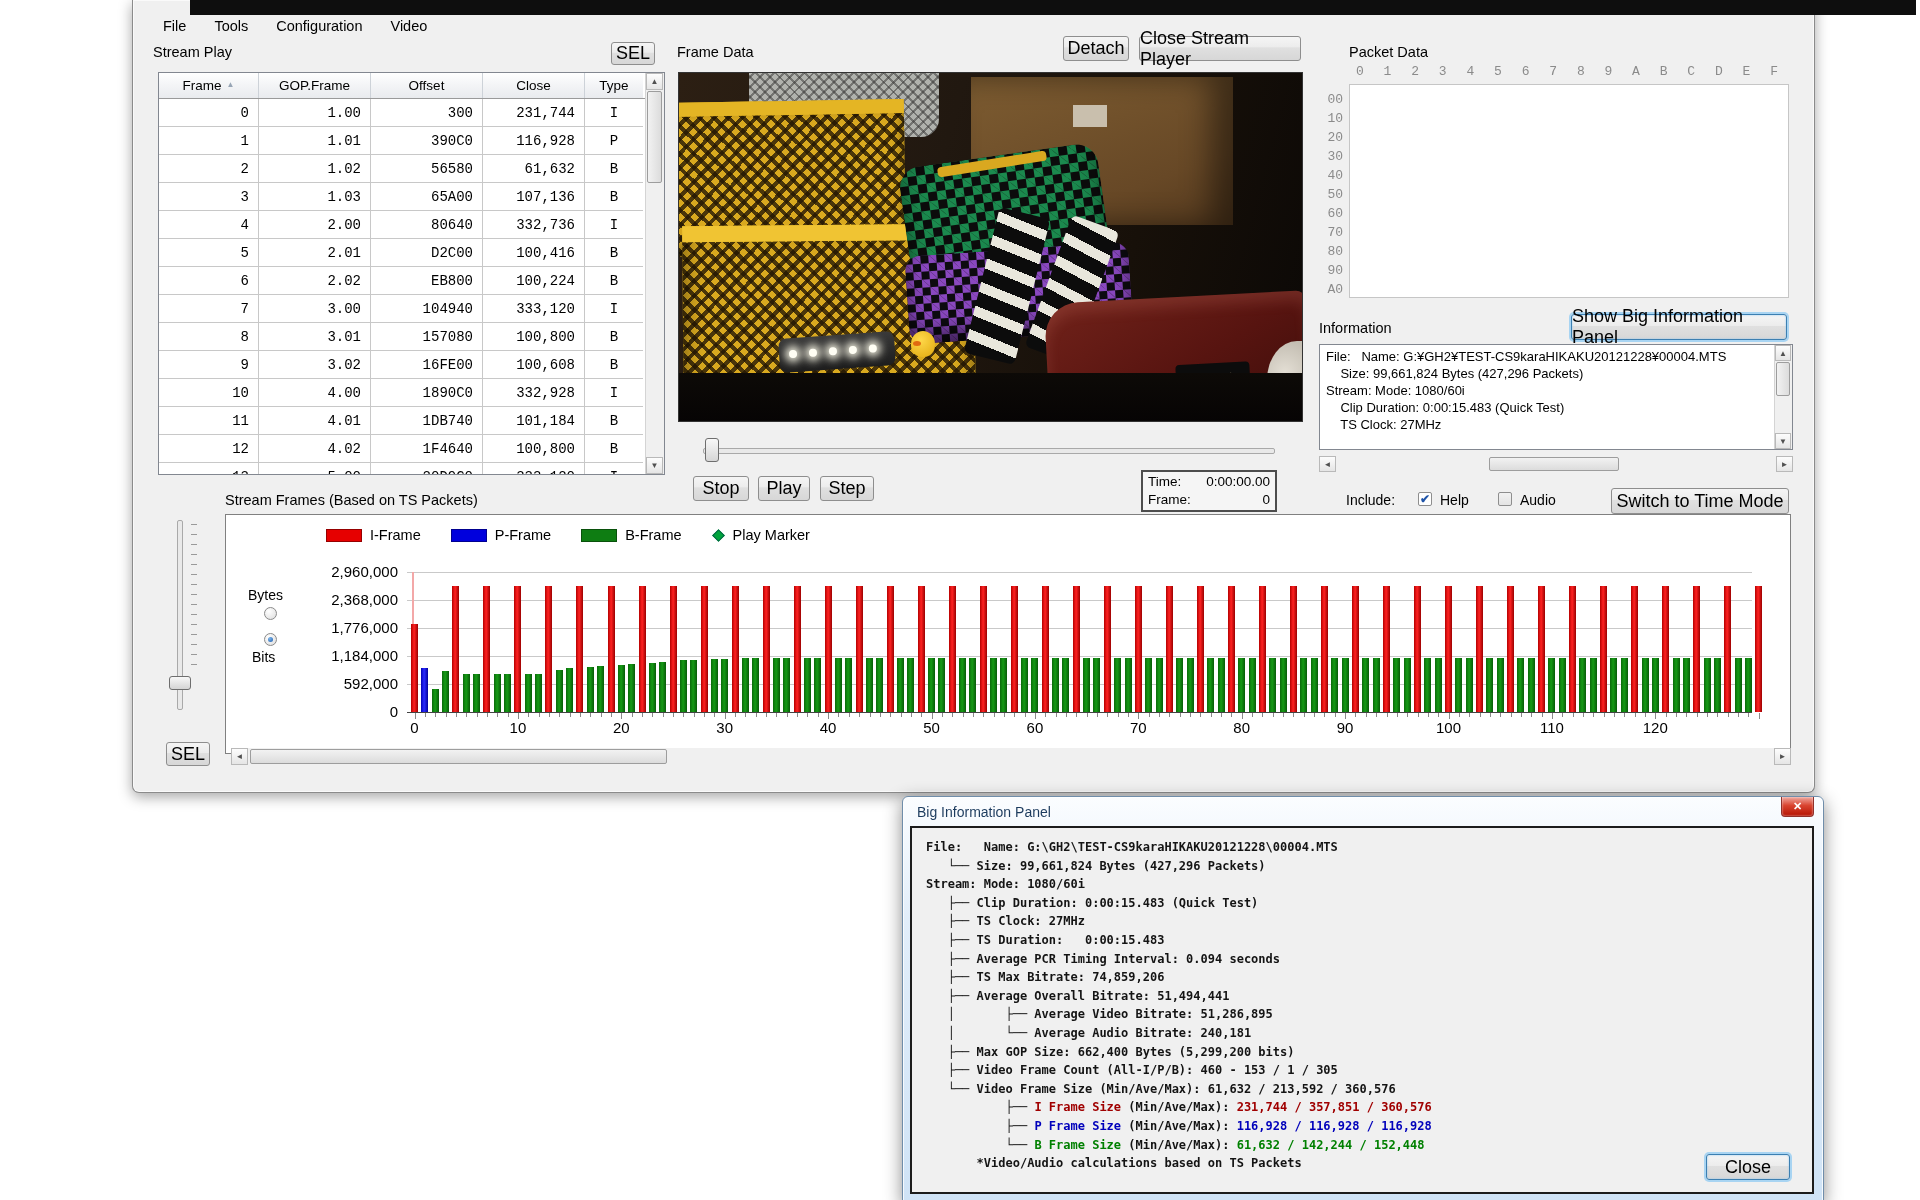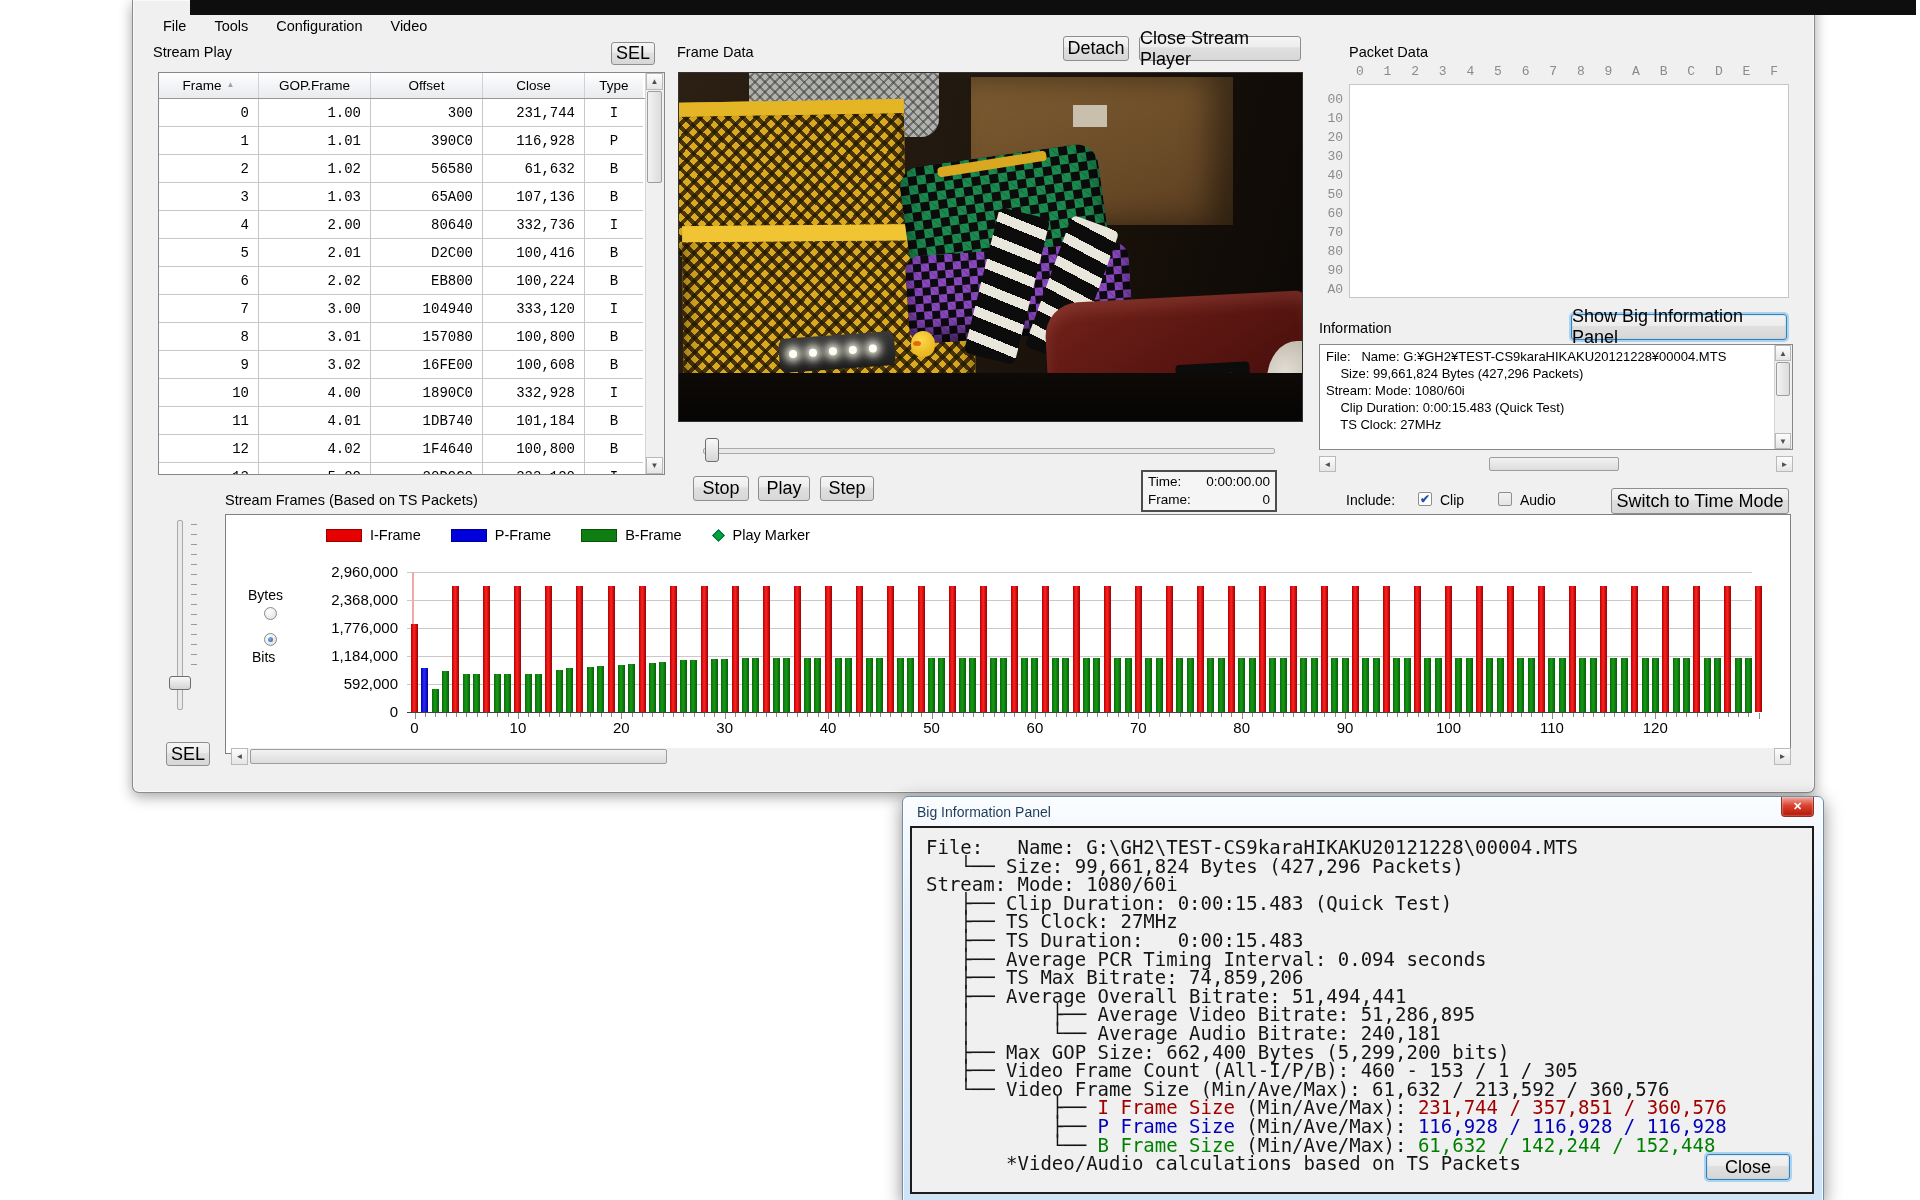--- a/index.html
+++ b/index.html
@@ -119,22 +119,22 @@
 
   
   .big-win{left:902px;top:796px;width:920px;height:404px;z-index:60;
     background:linear-gradient(180deg,#fbfdff,#e2eefa 30%,#cfe3f6);
     border:1px solid #6f8daa;border-radius:6px 6px 0 0;box-shadow:0 5px 18px rgba(0,0,0,.45), inset 0 0 0 1px rgba(255,255,255,.8);}
   .big-title{left:14px;top:7px;font-size:14px;color:#1c3b5e;text-shadow:0 0 5px #fff;}
   .x-btn{right:9px;top:0;width:31px;height:19px;background:linear-gradient(#f0a9a0,#d9442f 45%,#b41303);
     border:1px solid #90302a;border-top:none;border-radius:0 0 4px 4px;color:#fff;font-size:11px;font-weight:bold;
     display:flex;align-items:center;justify-content:center;box-shadow:inset 0 0 2px rgba(255,255,255,.8);}
   .big-content{left:7px;top:29px;width:904px;height:368px;background:#f0f0f0;border:2px solid #1c1c1c;box-sizing:border-box;}
-  .bip-lines{position:absolute;left:14px;top:10px;font-family:"DejaVu Sans Mono",monospace;font-size:19px;
-    font-weight:normal;line-height:18.6px;white-space:pre;color:#141414;}
+  .bip-lines{position:absolute;left:14px;top:10px;font-family:"DejaVu Sans Mono",monospace;font-size:12px;
+    font-weight:bold;line-height:18.6px;white-space:pre;color:#141414;}
   .sg-i{color:#a00000;} .sg-p{color:#0000bb;} .sg-b{color:#008000;}
   .big-close{left:794px;top:326px;width:84px;height:26px;}
 </style>
 </head>
 <body>
 
 <div class="screen">
 
   <div class="abs main-win">
 
@@ -363,21 +363,21 @@
       </div>
     </div>
     <div class="abs hsb" style="left:1186px;top:456px;width:474px;height:16px;">
       <div class="sb-btn" style="left:0;">◄</div>
       <div class="sb-thumb" style="left:170px;width:130px;"></div>
       <div class="sb-btn" style="left:auto;right:0;">►</div>
     </div>
 
     <div class="abs small-lbl" style="left:1213px;top:492px;">Include:</div>
     <div class="abs cb" id="cb-video" style="left:1285px;top:492px;">✔</div>
-    <div class="abs small-lbl" style="left:1307px;top:492px;">Clip</div>
+    <div class="abs small-lbl" style="left:1307px;top:492px;">Help</div>
     <div class="abs cb off" id="cb-audio" style="left:1365px;top:492px;">✔</div>
     <div class="abs small-lbl" style="left:1387px;top:492px;">Audio</div>
     <div class="abs btn" style="left:1478px;top:488px;width:178px;height:26px;">Switch to Time Mode</div>
 
     <div class="abs grp-label" style="left:92px;top:492px;">Stream Frames (Based on TS Packets)</div>
     <div class="abs chart-box" id="chart-box">
       <div class="legend" id="legend">
           <div class="swatch" style="background: rgb(230, 0, 0);"></div>
           <span class="leg-lbl">I-Frame</span>
           <div class="swatch" style="background: rgb(0, 0, 221);"></div>

